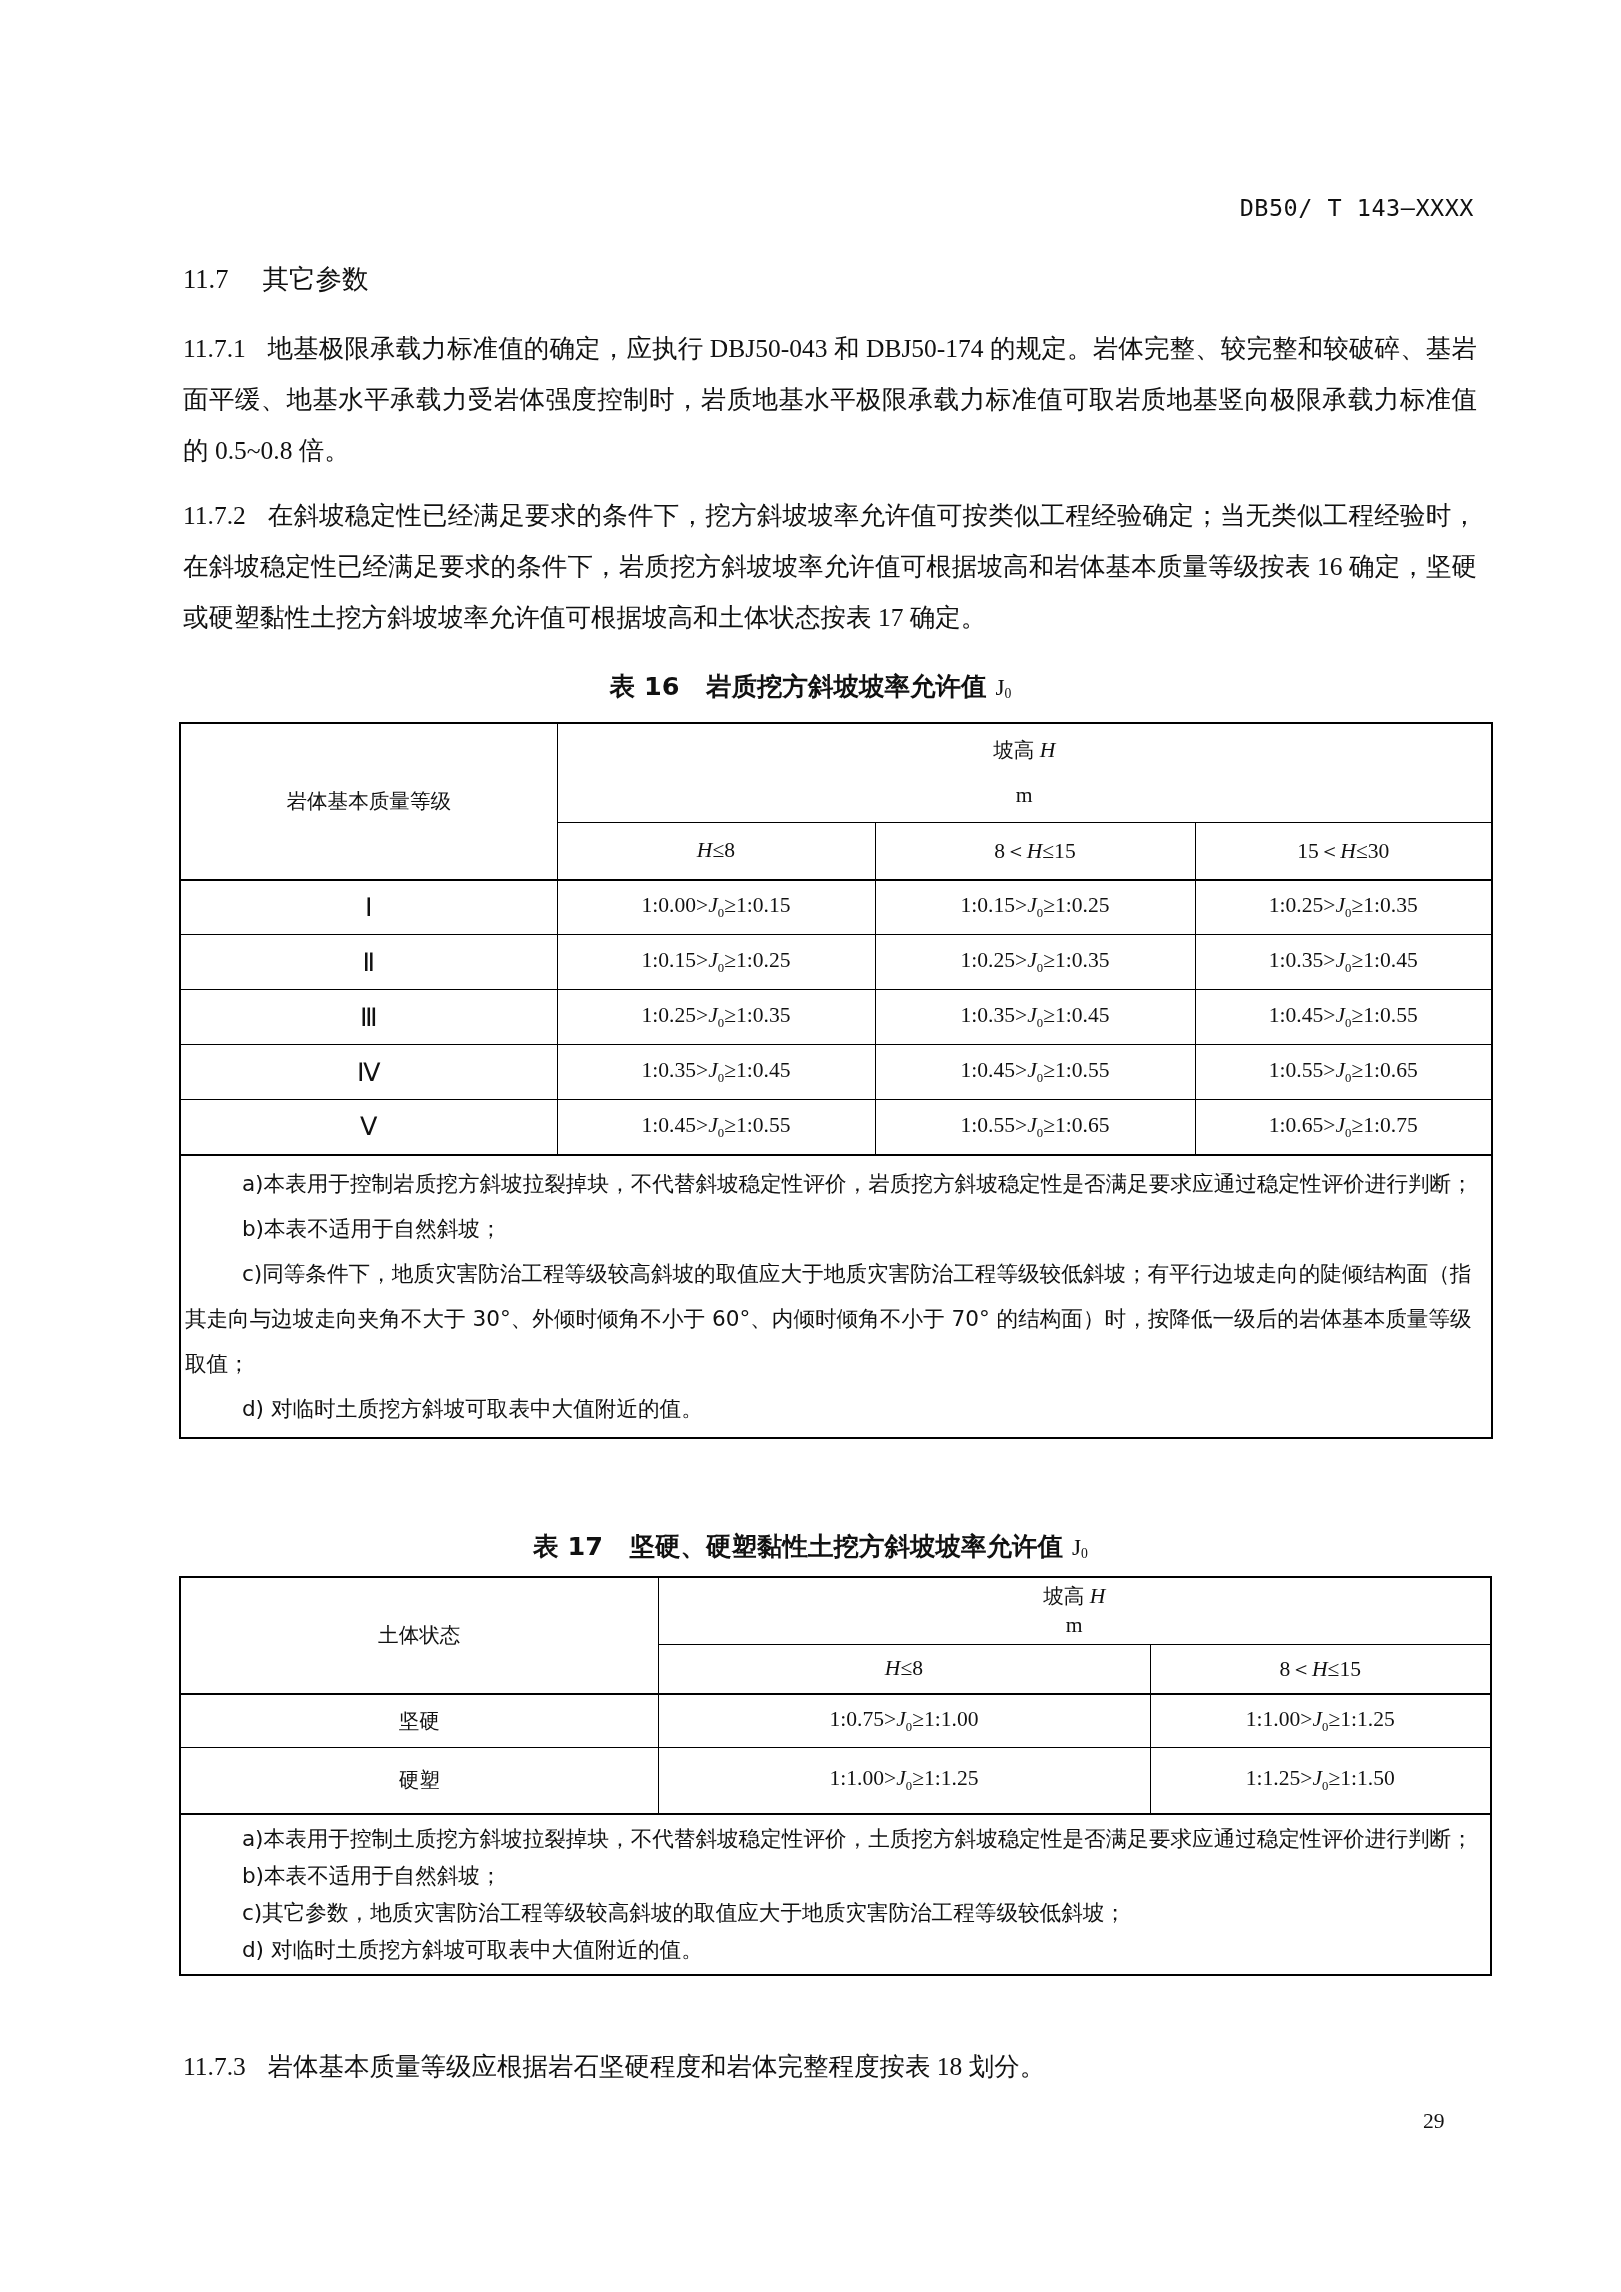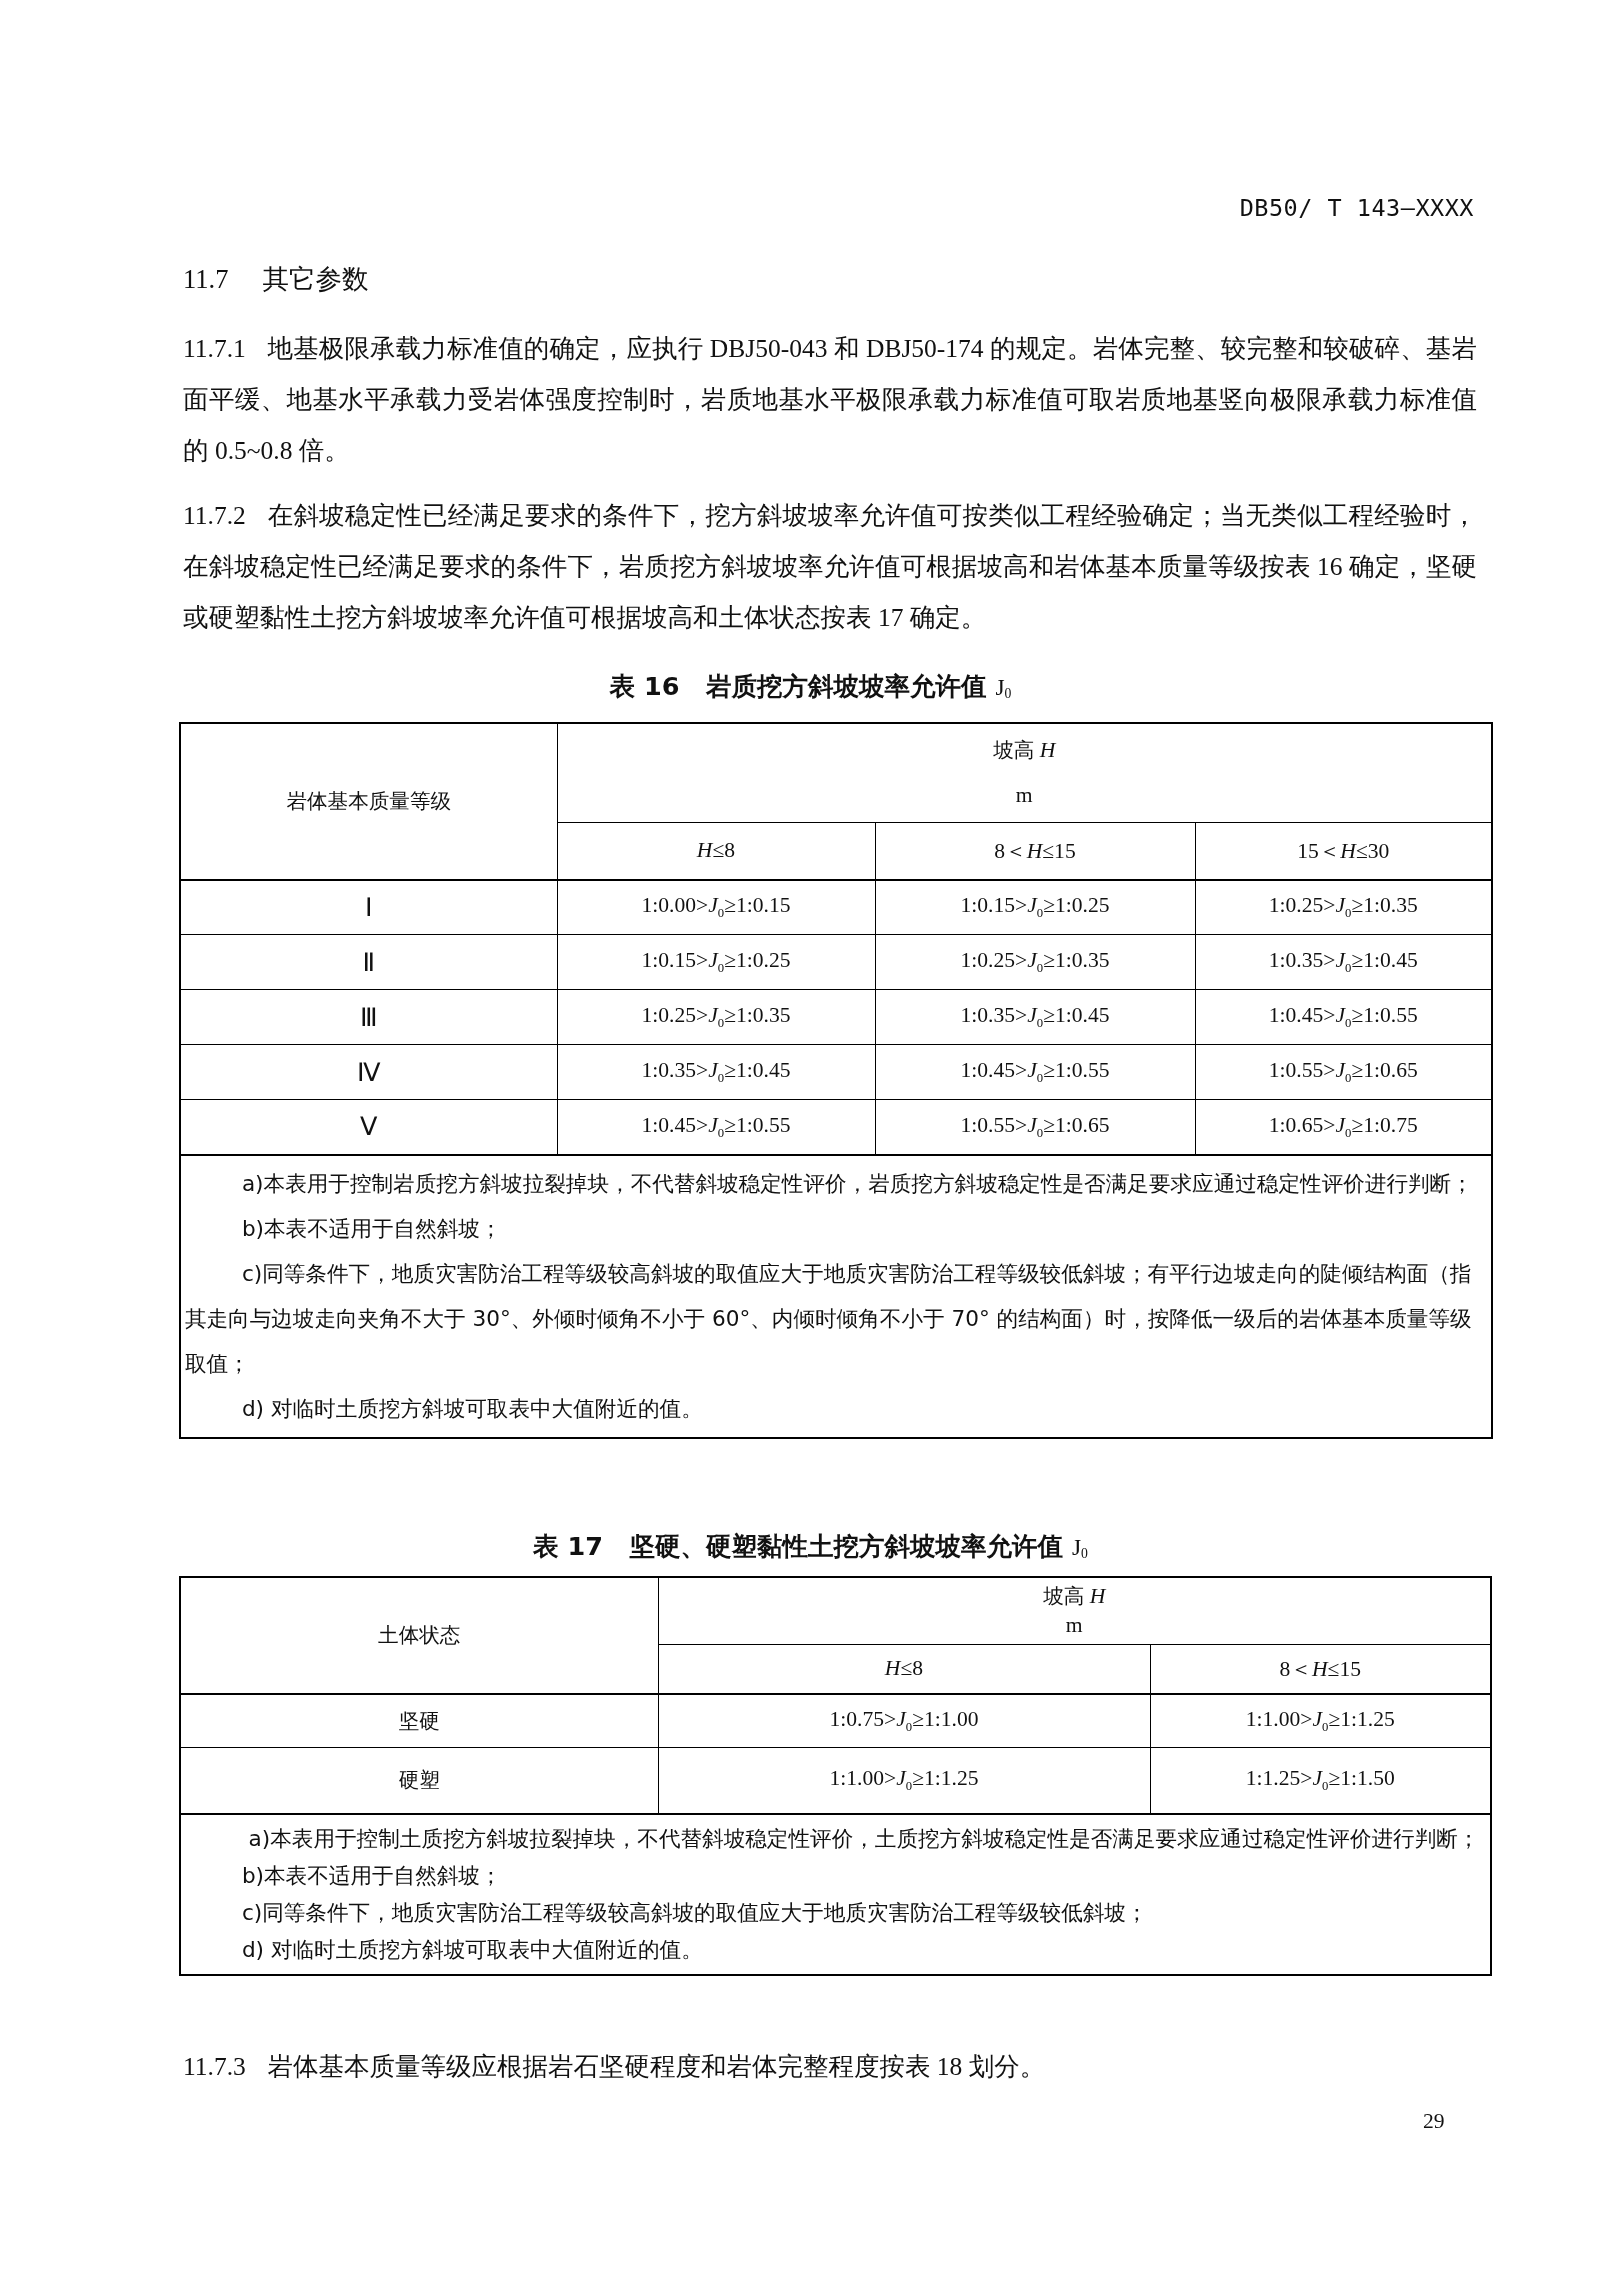--- a/index.html
+++ b/index.html
@@ -162,23 +162,23 @@
       </tr>
       <tr style="height: 66px;">
         <td class="cn">硬塑</td>
         <td>1:1.00&gt;<span class="it">J<sub style="font-size: 12.7px; font-style: normal;">0</sub></span>≥1:1.25</td>
         <td>1:1.25&gt;<span class="it">J<sub style="font-size: 12.7px; font-style: normal;">0</sub></span>≥1:1.50</td>
       </tr>
     </tbody>
   <tbody>
       <tr class="notes thick-top">
     <td colspan="3" class="cn" style="line-height:37px;">
-      <div class="note-line" style="line-height:37px;text-align:center;">a)本表用于控制土质挖方斜坡拉裂掉块，不代替斜坡稳定性评价，土质挖方斜坡稳定性是否满足要求应通过稳定性评价进行判断；</div>
+      <div class="note-line" style="line-height:37px;">a)本表用于控制土质挖方斜坡拉裂掉块，不代替斜坡稳定性评价，土质挖方斜坡稳定性是否满足要求应通过稳定性评价进行判断；</div>
       <div class="note-line" style="line-height:37px;">b)本表不适用于自然斜坡；</div>
-      <div class="note-line" style="line-height:37px;">c)同等条件下，地质灾害防治工程等级较高斜坡的取值应大于地质灾害防治工程等级较低斜坡；</div>
+      <div class="note-line" style="line-height:37px;">c)其它参数，地质灾害防治工程等级较高斜坡的取值应大于地质灾害防治工程等级较低斜坡；</div>
       <div class="note-line" style="line-height:37px;">d) 对临时土质挖方斜坡可取表中大值附近的值。</div>
     </td>
   </tr>
 </tbody>
   </table>
 
 <div class="abs para" style="top:2041px;">
   <span class="num">11.7.3</span><span>岩体基本质量等级应根据岩石坚硬程度和岩体完整程度按表 18 划分。</span>
 </div>
 

